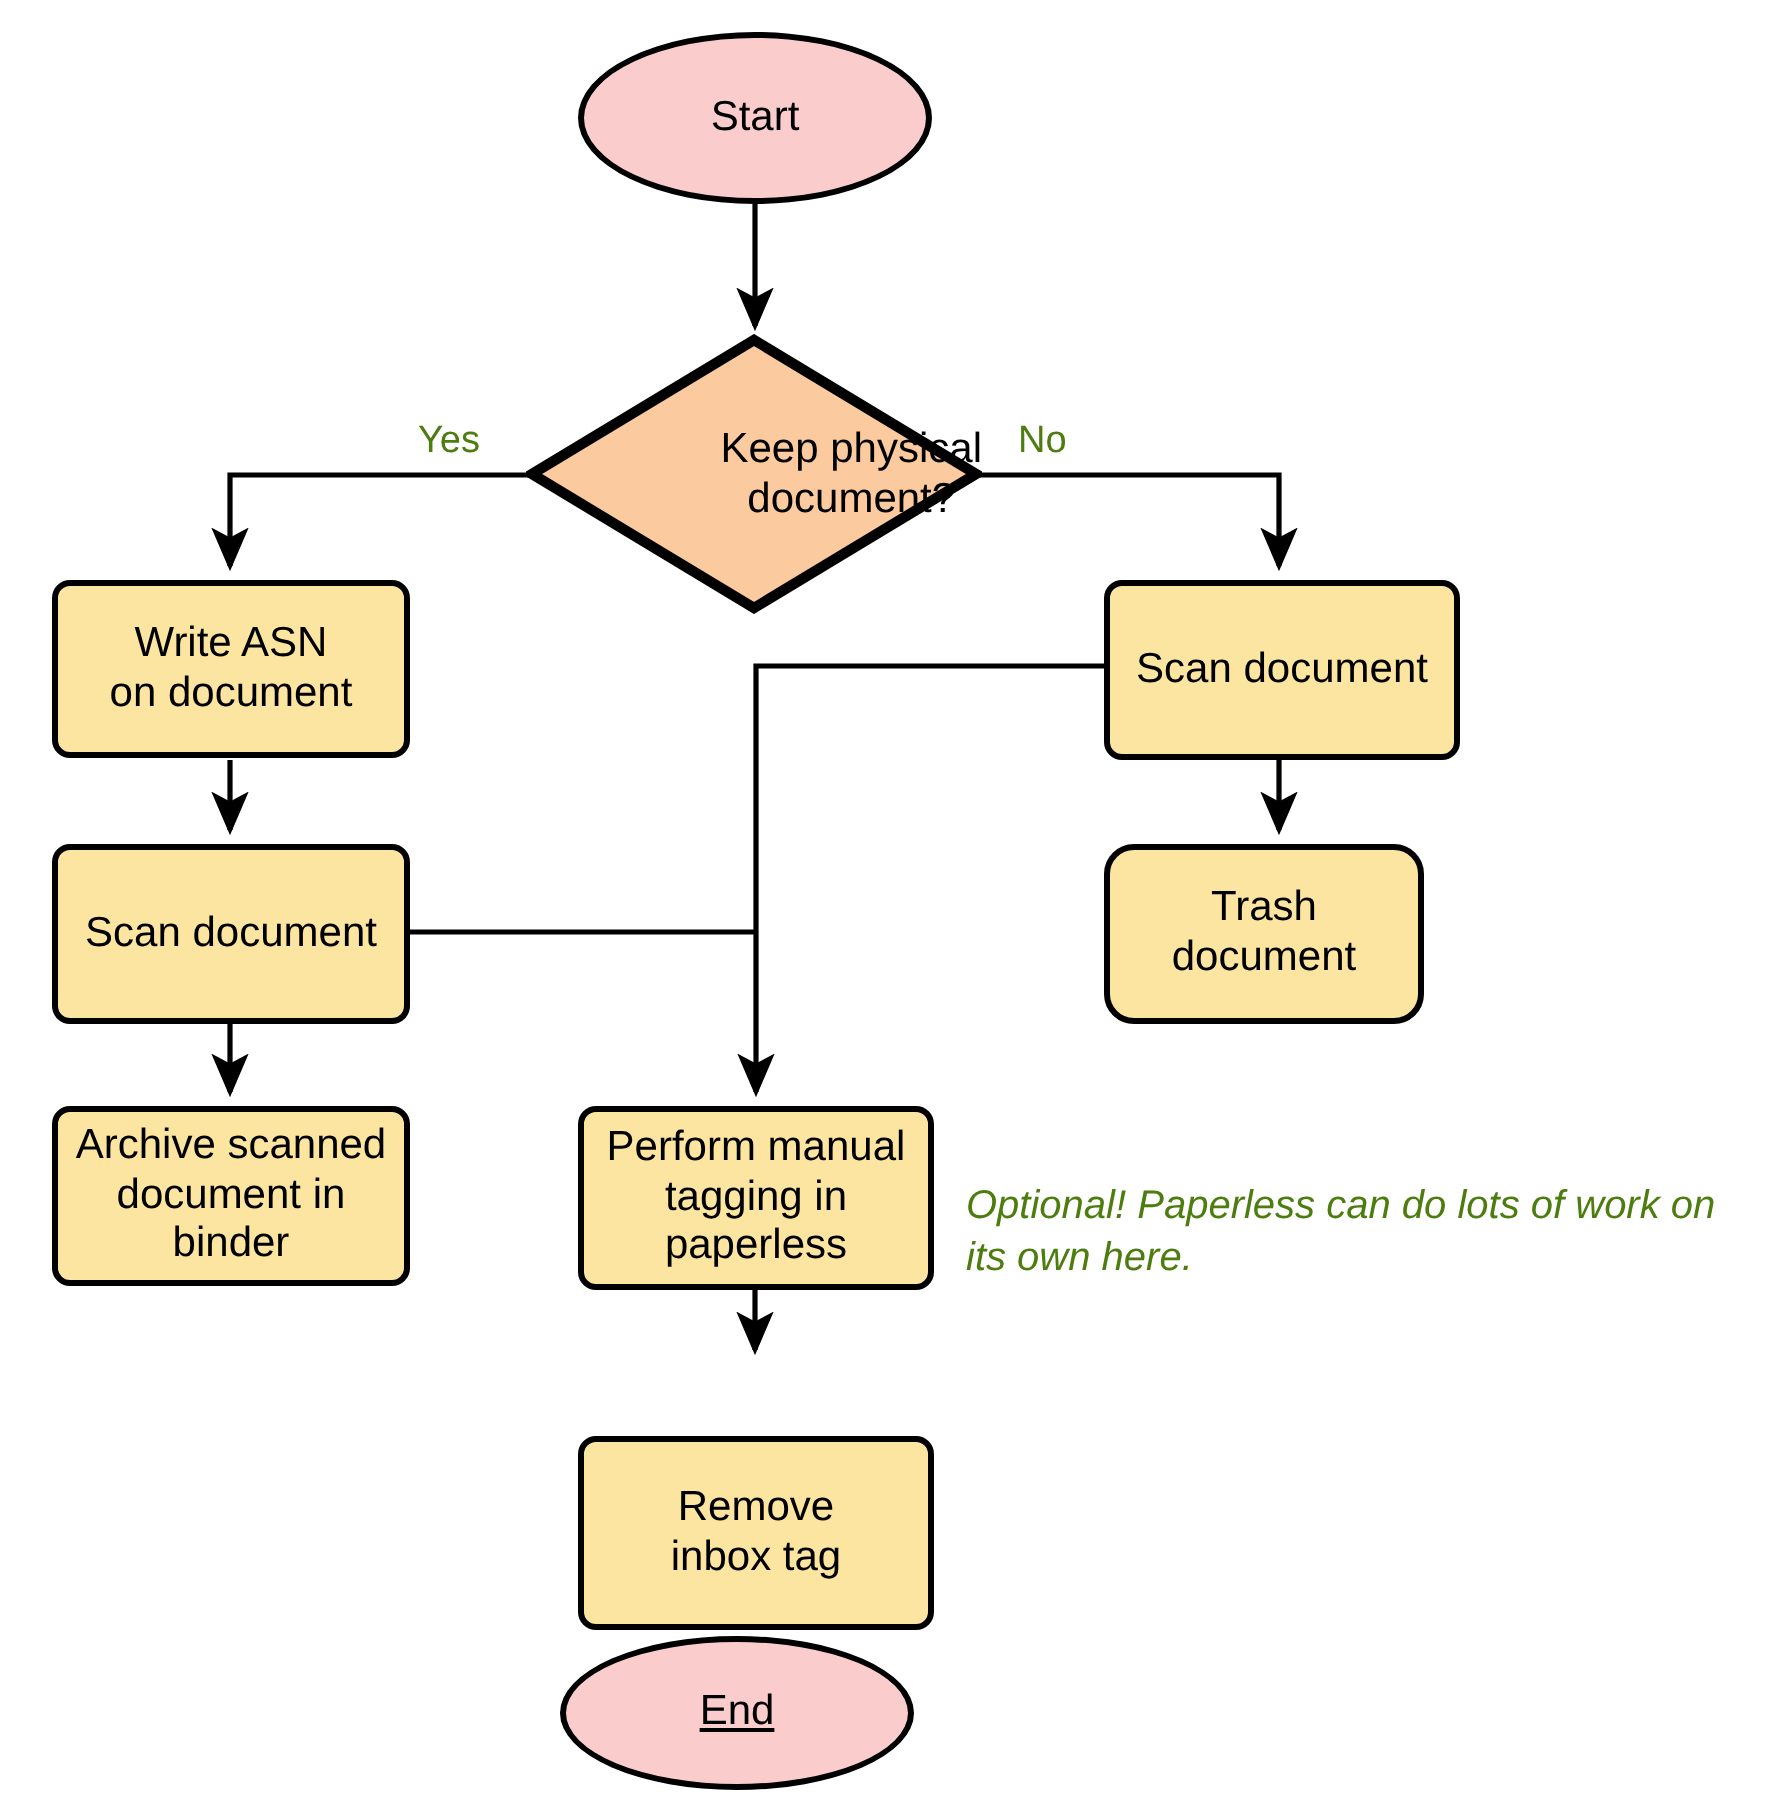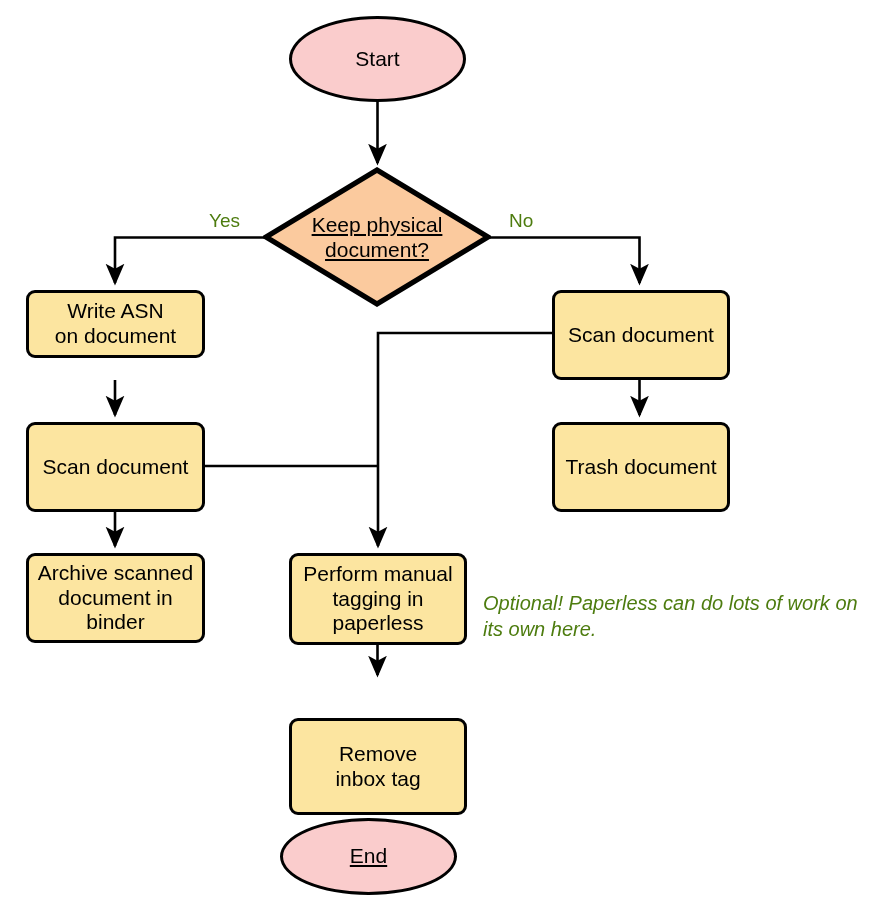--- a/index.html
+++ b/index.html
@@ -41,22 +41,21 @@
     border: 3px solid #000000;
     border-radius: 50%;
     background: #facccc;
     font-size: 21px;
   }
   .node-decision-wrap {
     position: absolute;
     z-index: 3;
     display: flex;
     align-items: center;
-    justify-content: center;
-    text-decoration: underline;
+    justify-content: flex-end;
   }
   .node-decision-shape {
     position: absolute;
     left: 0;
     top: 0;
     width: 100%;
     height: 100%;
   }
   .node-decision-label {
     position: relative;
@@ -137,21 +136,21 @@
     </svg>
     <div class="node-decision-label">
       <div>Keep physical</div>
       <div>document?</div>
     </div>
   </div>
 
   <div class="edge-label" style="left:209px; top:210px;">Yes</div>
   <div class="edge-label" style="left:509px; top:210px;">No</div>
 
-  <div class="node node-process" style="left:26px; top:290px; width:179px; height:68px;">
+  <div class="node node-process" style="left:26px; top:290px; width:179px; height:89px;">
     <div>
       <div>Write ASN</div>
       <div>on document</div>
     </div>
   </div>
 
   <div class="node node-process" style="left:26px; top:422px; width:179px; height:90px;">
     <span>Scan document</span>
   </div>
 
@@ -160,21 +159,21 @@
       <div>Archive scanned</div>
       <div>document in</div>
       <div>binder</div>
     </div>
   </div>
 
   <div class="node node-process" style="left:552px; top:290px; width:178px; height:90px;">
     <span>Scan document</span>
   </div>
 
-  <div class="node node-process" style="left:552px; top:422px; width:178px; height:90px;">
+  <div class="node node-process" style="left:552px; top:422px; width:160px; height:90px;border-radius:15px;">
     <span>Trash document</span>
   </div>
 
   <div class="node node-process" style="left:289px; top:553px; width:178px; height:92px;">
     <div>
       <div>Perform manual</div>
       <div>tagging in</div>
       <div>paperless</div>
     </div>
   </div>

